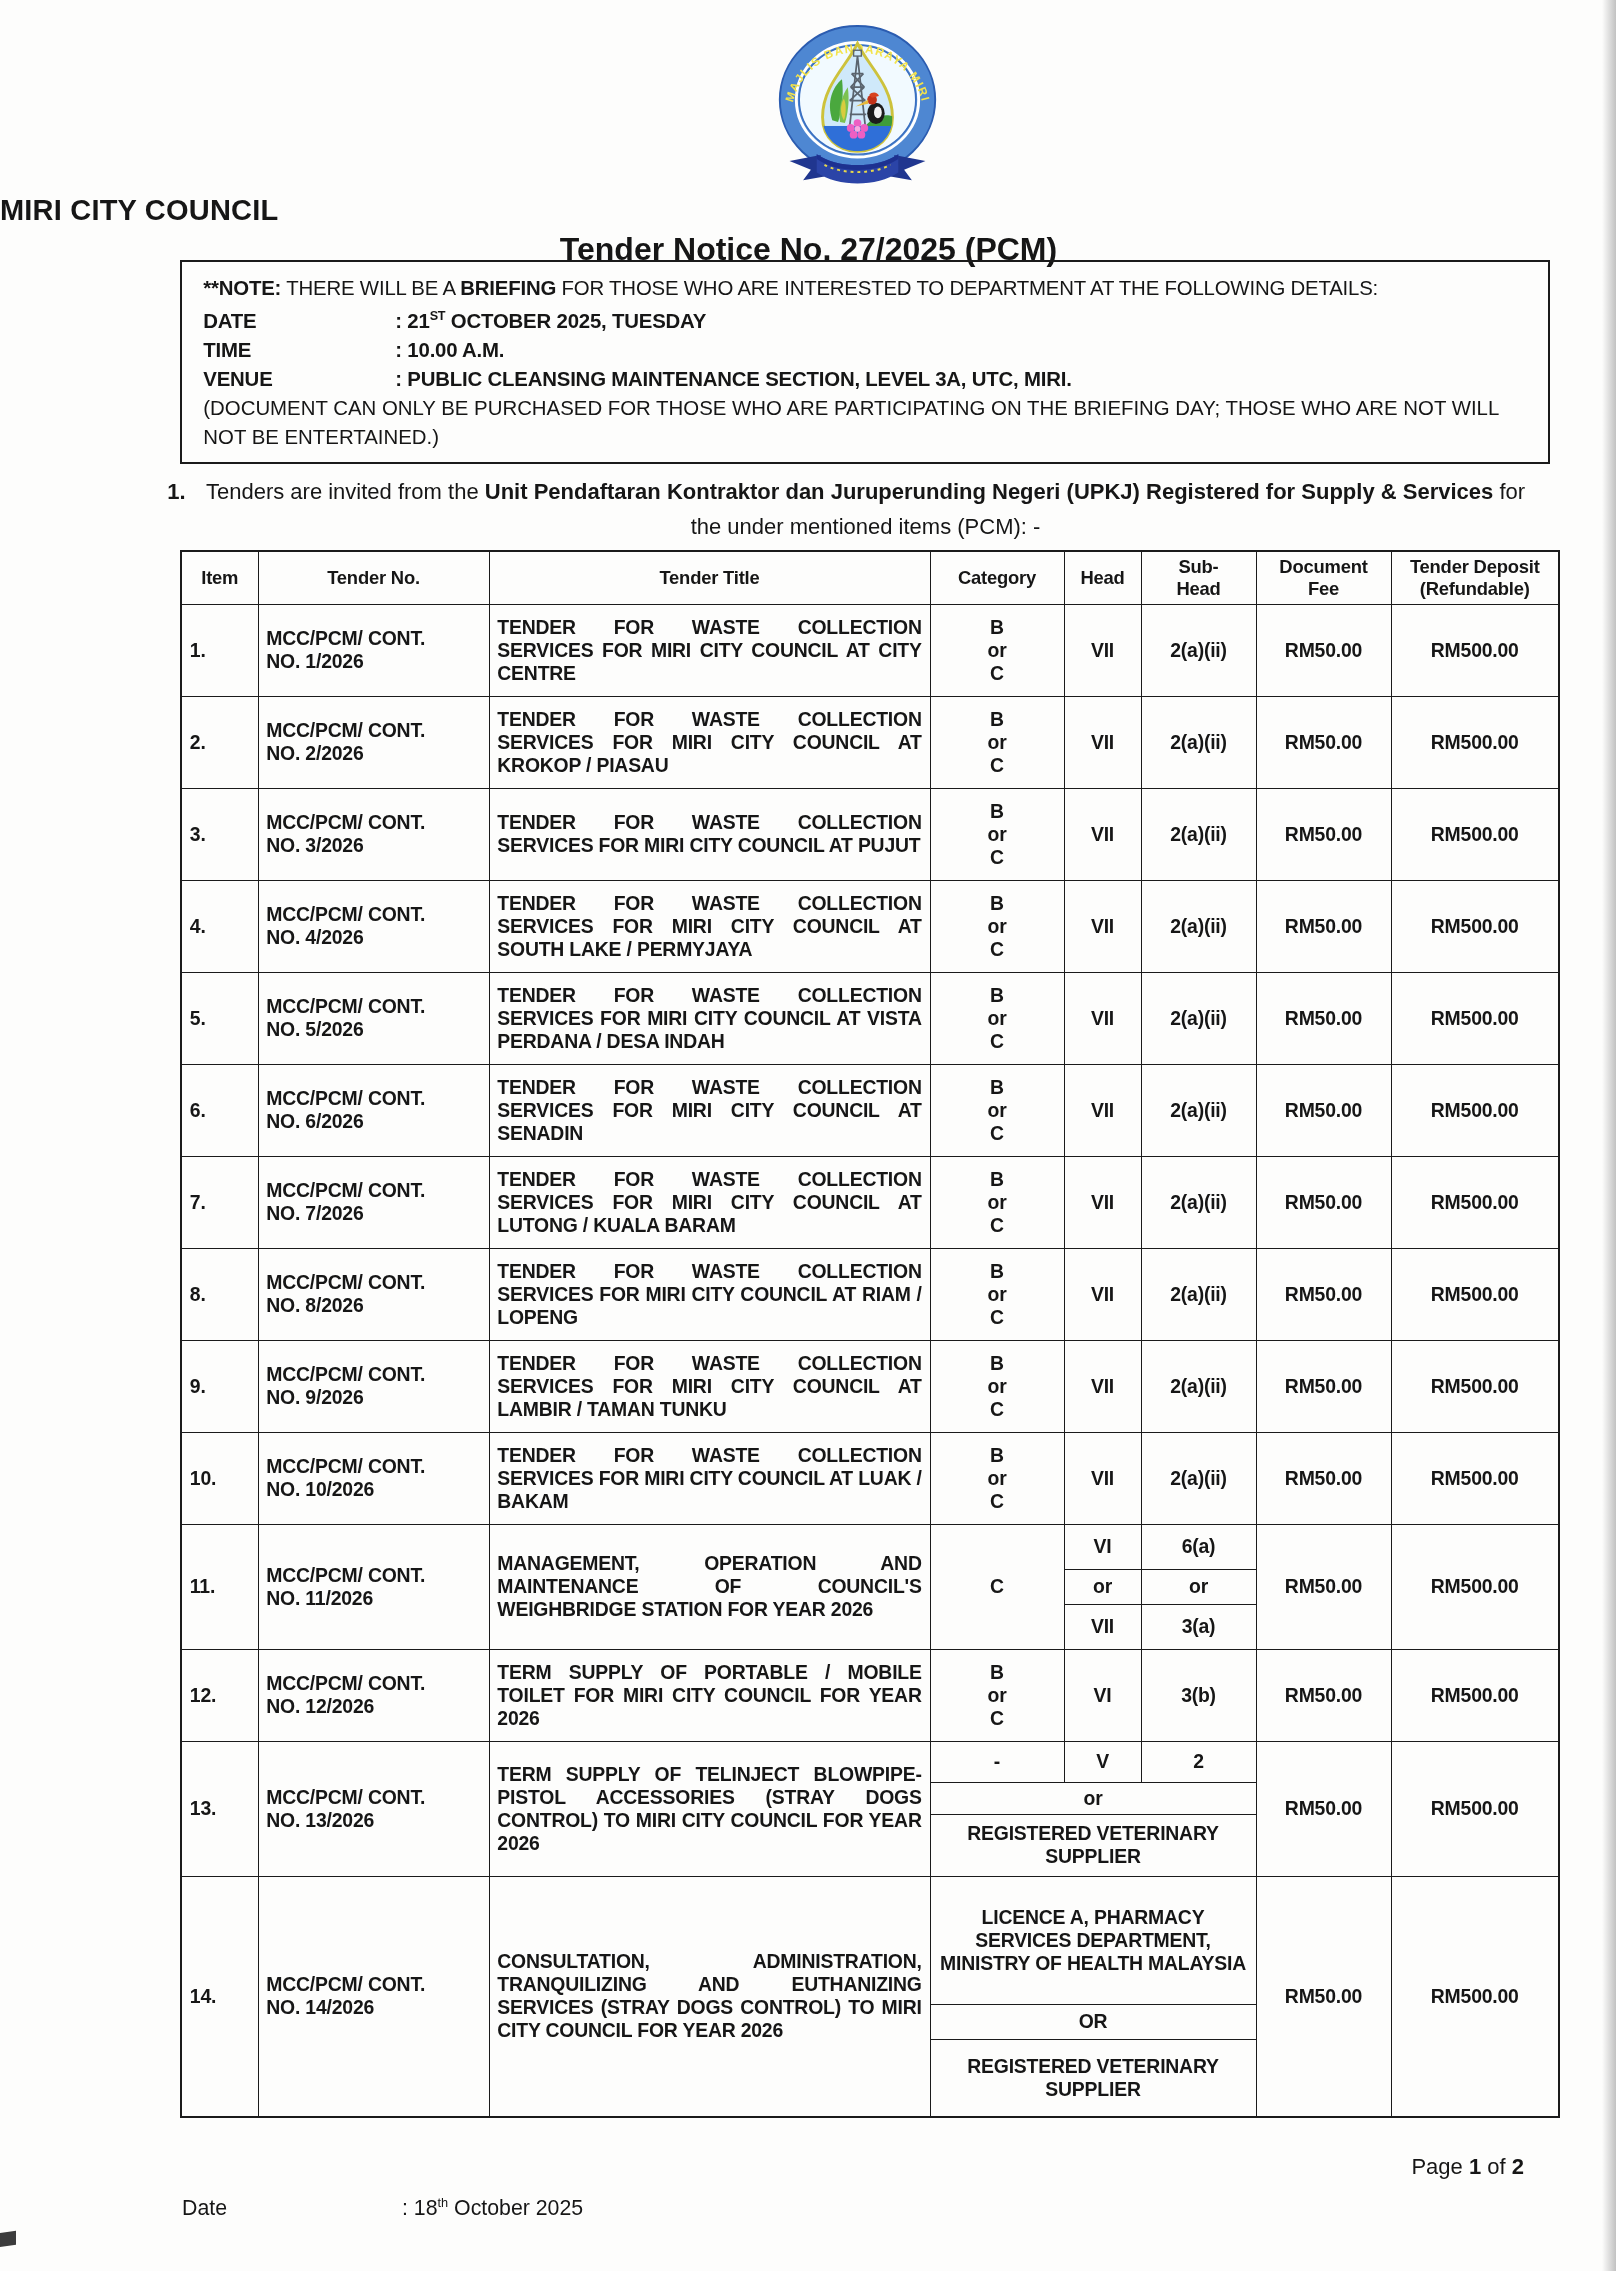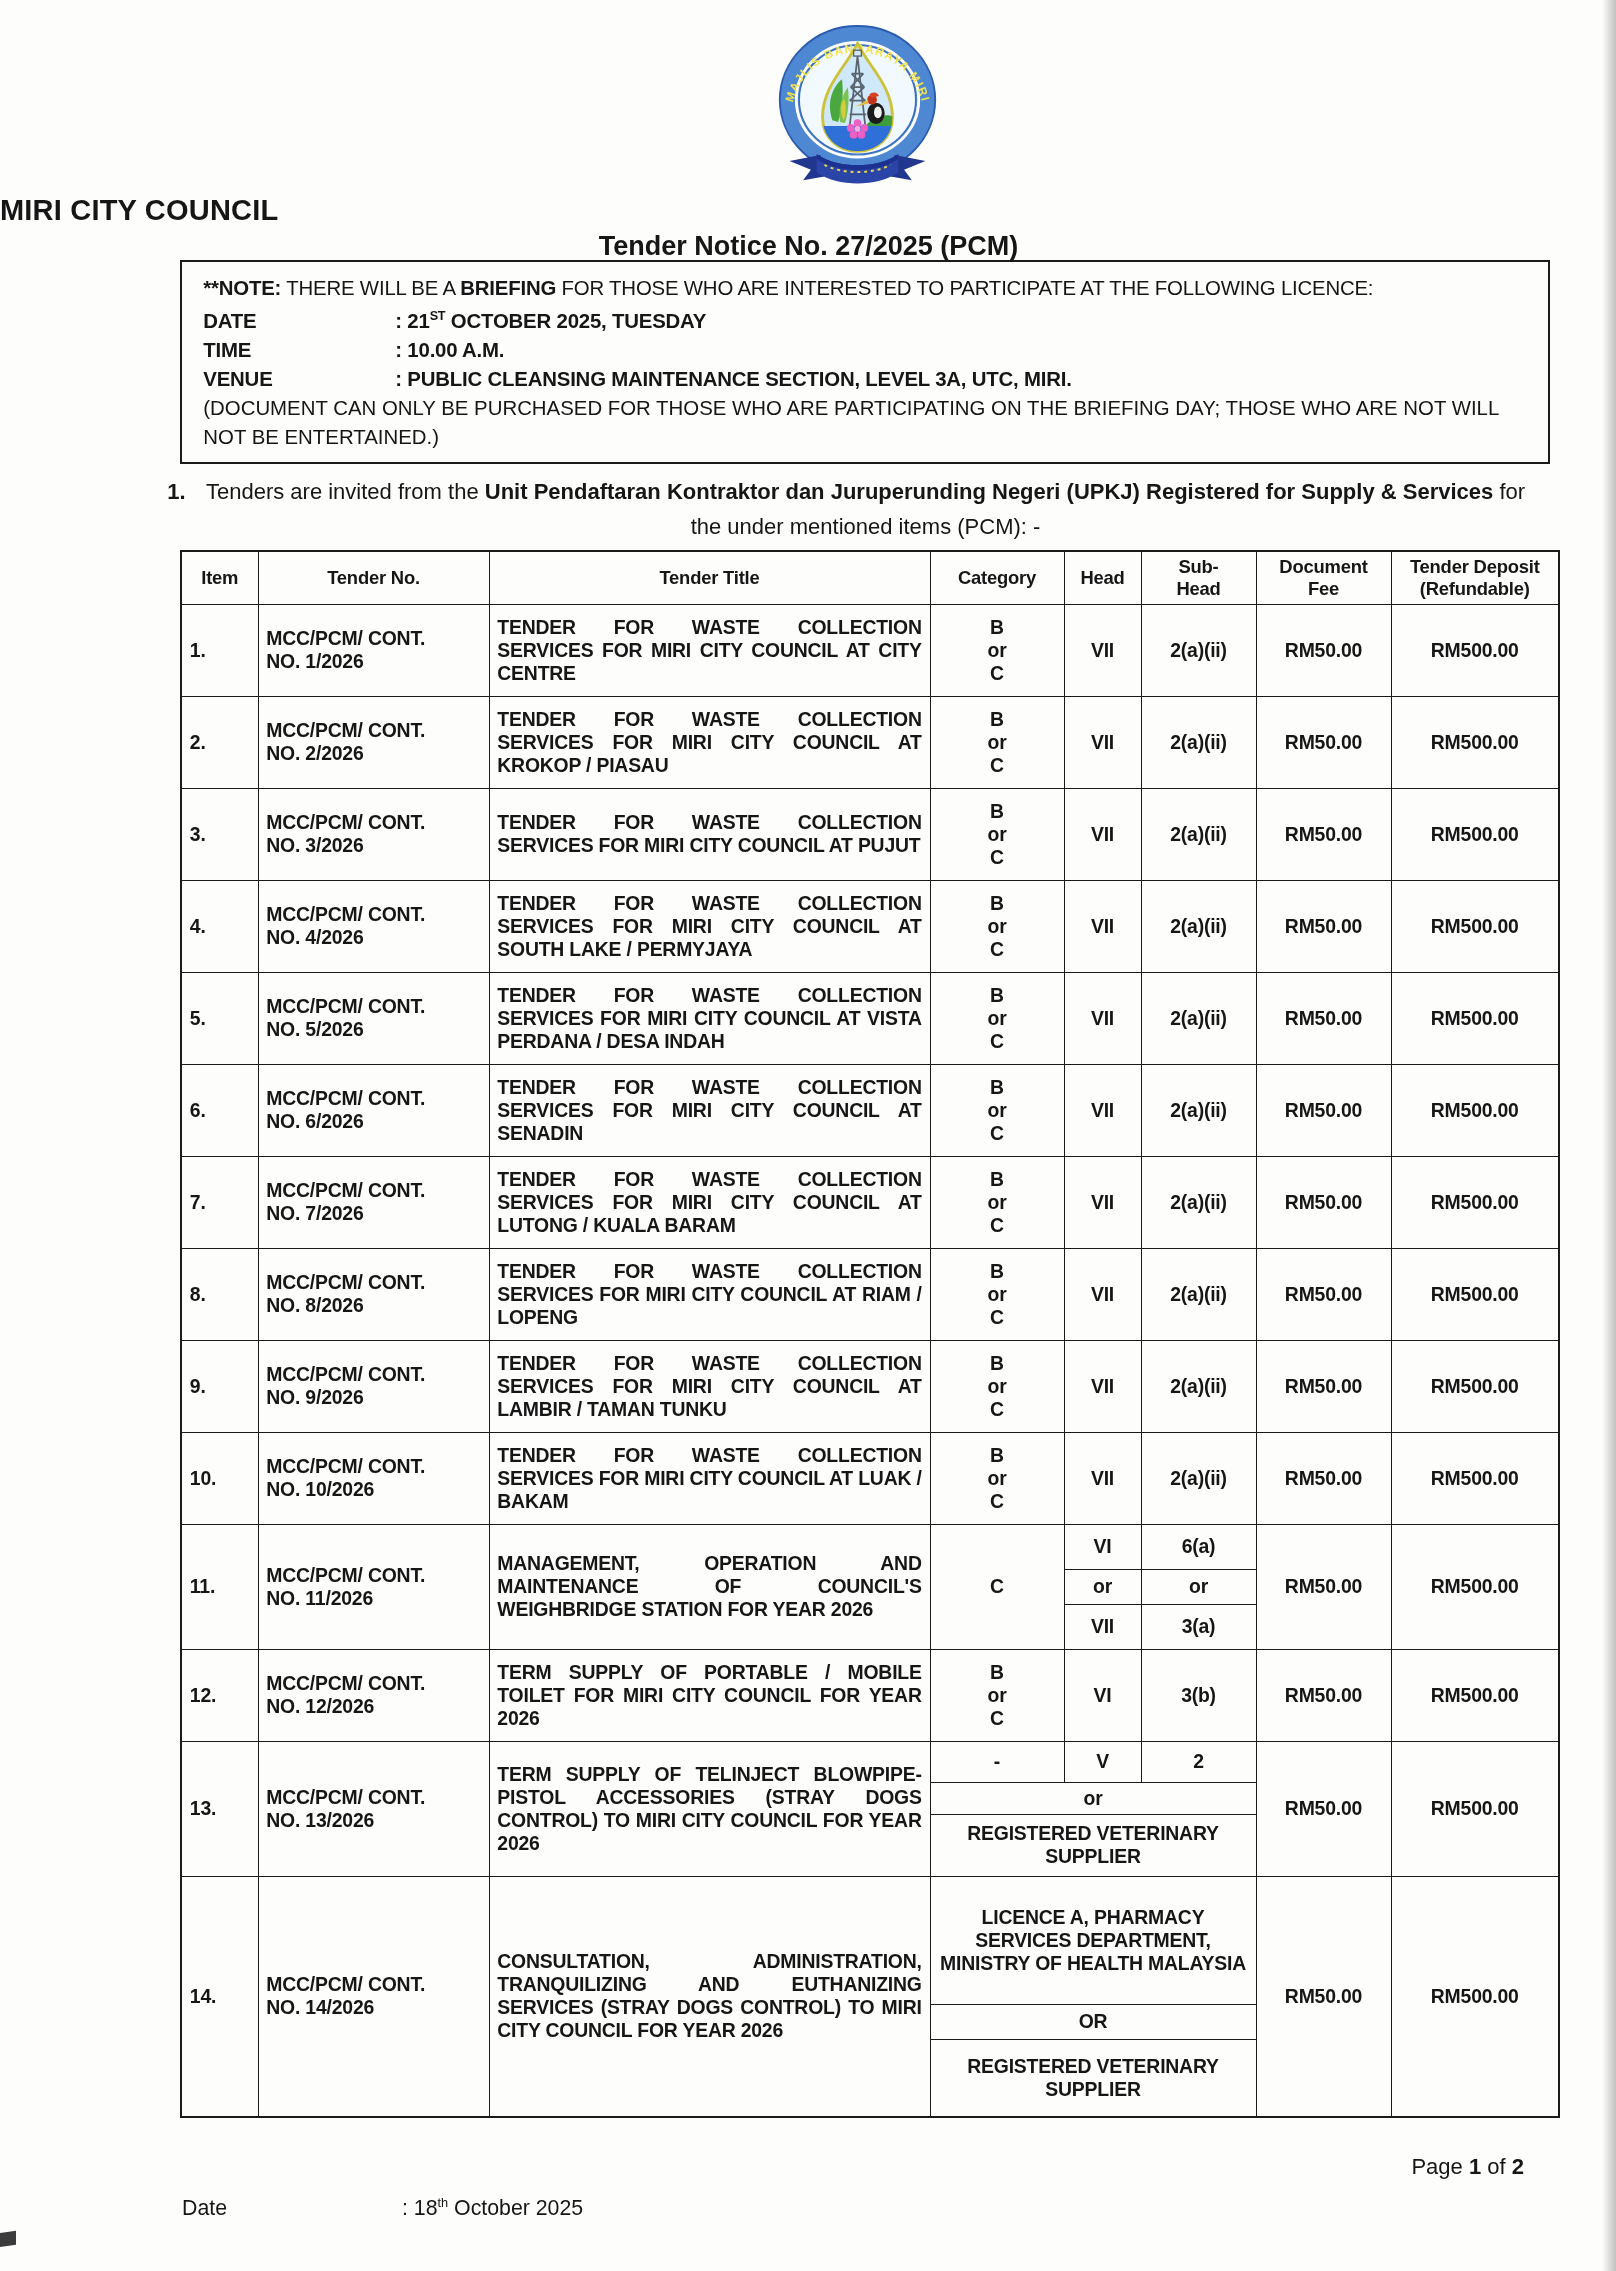--- a/index.html
+++ b/index.html
@@ -16,21 +16,21 @@
   .scan-band-right{position:absolute;top:0;right:0;width:15.5px;height:2272px;
     background:linear-gradient(to right,rgba(180,180,180,0),#bdbdbd);}
   .scan-mark-bottom-left{position:absolute;left:0;top:2232px;width:15.5px;height:13.6px;
     background:#3c3c3c;transform:skewY(-8deg);}
 
   
   .logo-wrap{position:absolute;top:23px;left:774px;width:167px;height:171px;}
   .org-title{position:absolute;top:194px;left:0;width:1617px;text-align:left;
     font-size:29px;font-weight:bold;letter-spacing:0.2px;}
   .notice-title{position:absolute;top:231px;left:0;width:1617px;text-align:center;
-    font-size:27px;font-weight:bold;}
+    font-size:32px;font-weight:bold;}
 
   
   .note-box{position:absolute;top:260px;left:180px;width:1370px;box-sizing:border-box;
     border:2.9px solid #1b1b1b;padding:11.6px 19.4px 9.7px 21.3px;
     font-size:20.4px;line-height:29px;letter-spacing:-0.2px;}
   .note-box .lbl{display:inline-block;width:192px;font-weight:bold;}
   .note-box .bold{font-weight:bold;}
   .note-box sup{font-size:62%;vertical-align:super;font-weight:bold;}
   .note-line{white-space:nowrap;}
   .disclaimer{letter-spacing:0;}
@@ -127,21 +127,21 @@
       <path d="M44,135 C66,150 106,150 128,135 L128,140 C106,155 66,155 44,140 Z" fill="#1d3190"></path>
       <path d="M52,146 C70,156 102,156 120,146" stroke="#e8d84a" stroke-width="2" stroke-dasharray="3 4" fill="none"></path>
     </svg>
   </div>
 
   <div class="org-title">MIRI CITY COUNCIL</div>
   <div class="notice-title">Tender Notice No. 27/2025 (PCM)</div>
 
   <div class="note-box">
     <div class="note-line">
-      <span class="bold">**NOTE:</span><span> THERE WILL BE A </span><span class="bold">BRIEFING</span><span> FOR THOSE WHO ARE INTERESTED TO PARTICIPATE AT THE FOLLOWING LICENCE:</span>
+      <span class="bold">**NOTE:</span><span> THERE WILL BE A </span><span class="bold">BRIEFING</span><span> FOR THOSE WHO ARE INTERESTED TO DEPARTMENT AT THE FOLLOWING DETAILS:</span>
     </div>
     <div class="note-line">
       <span class="lbl">DATE</span><span class="bold"><span>: 21</span><sup>ST</sup><span> OCTOBER 2025, TUESDAY</span></span>
     </div>
     <div class="note-line">
       <span class="lbl">TIME</span><span class="bold">: 10.00 A.M.</span>
     </div>
     <div class="note-line">
       <span class="lbl">VENUE</span><span class="bold">: PUBLIC CLEANSING MAINTENANCE SECTION, LEVEL 3A, UTC, MIRI.</span>
     </div>

